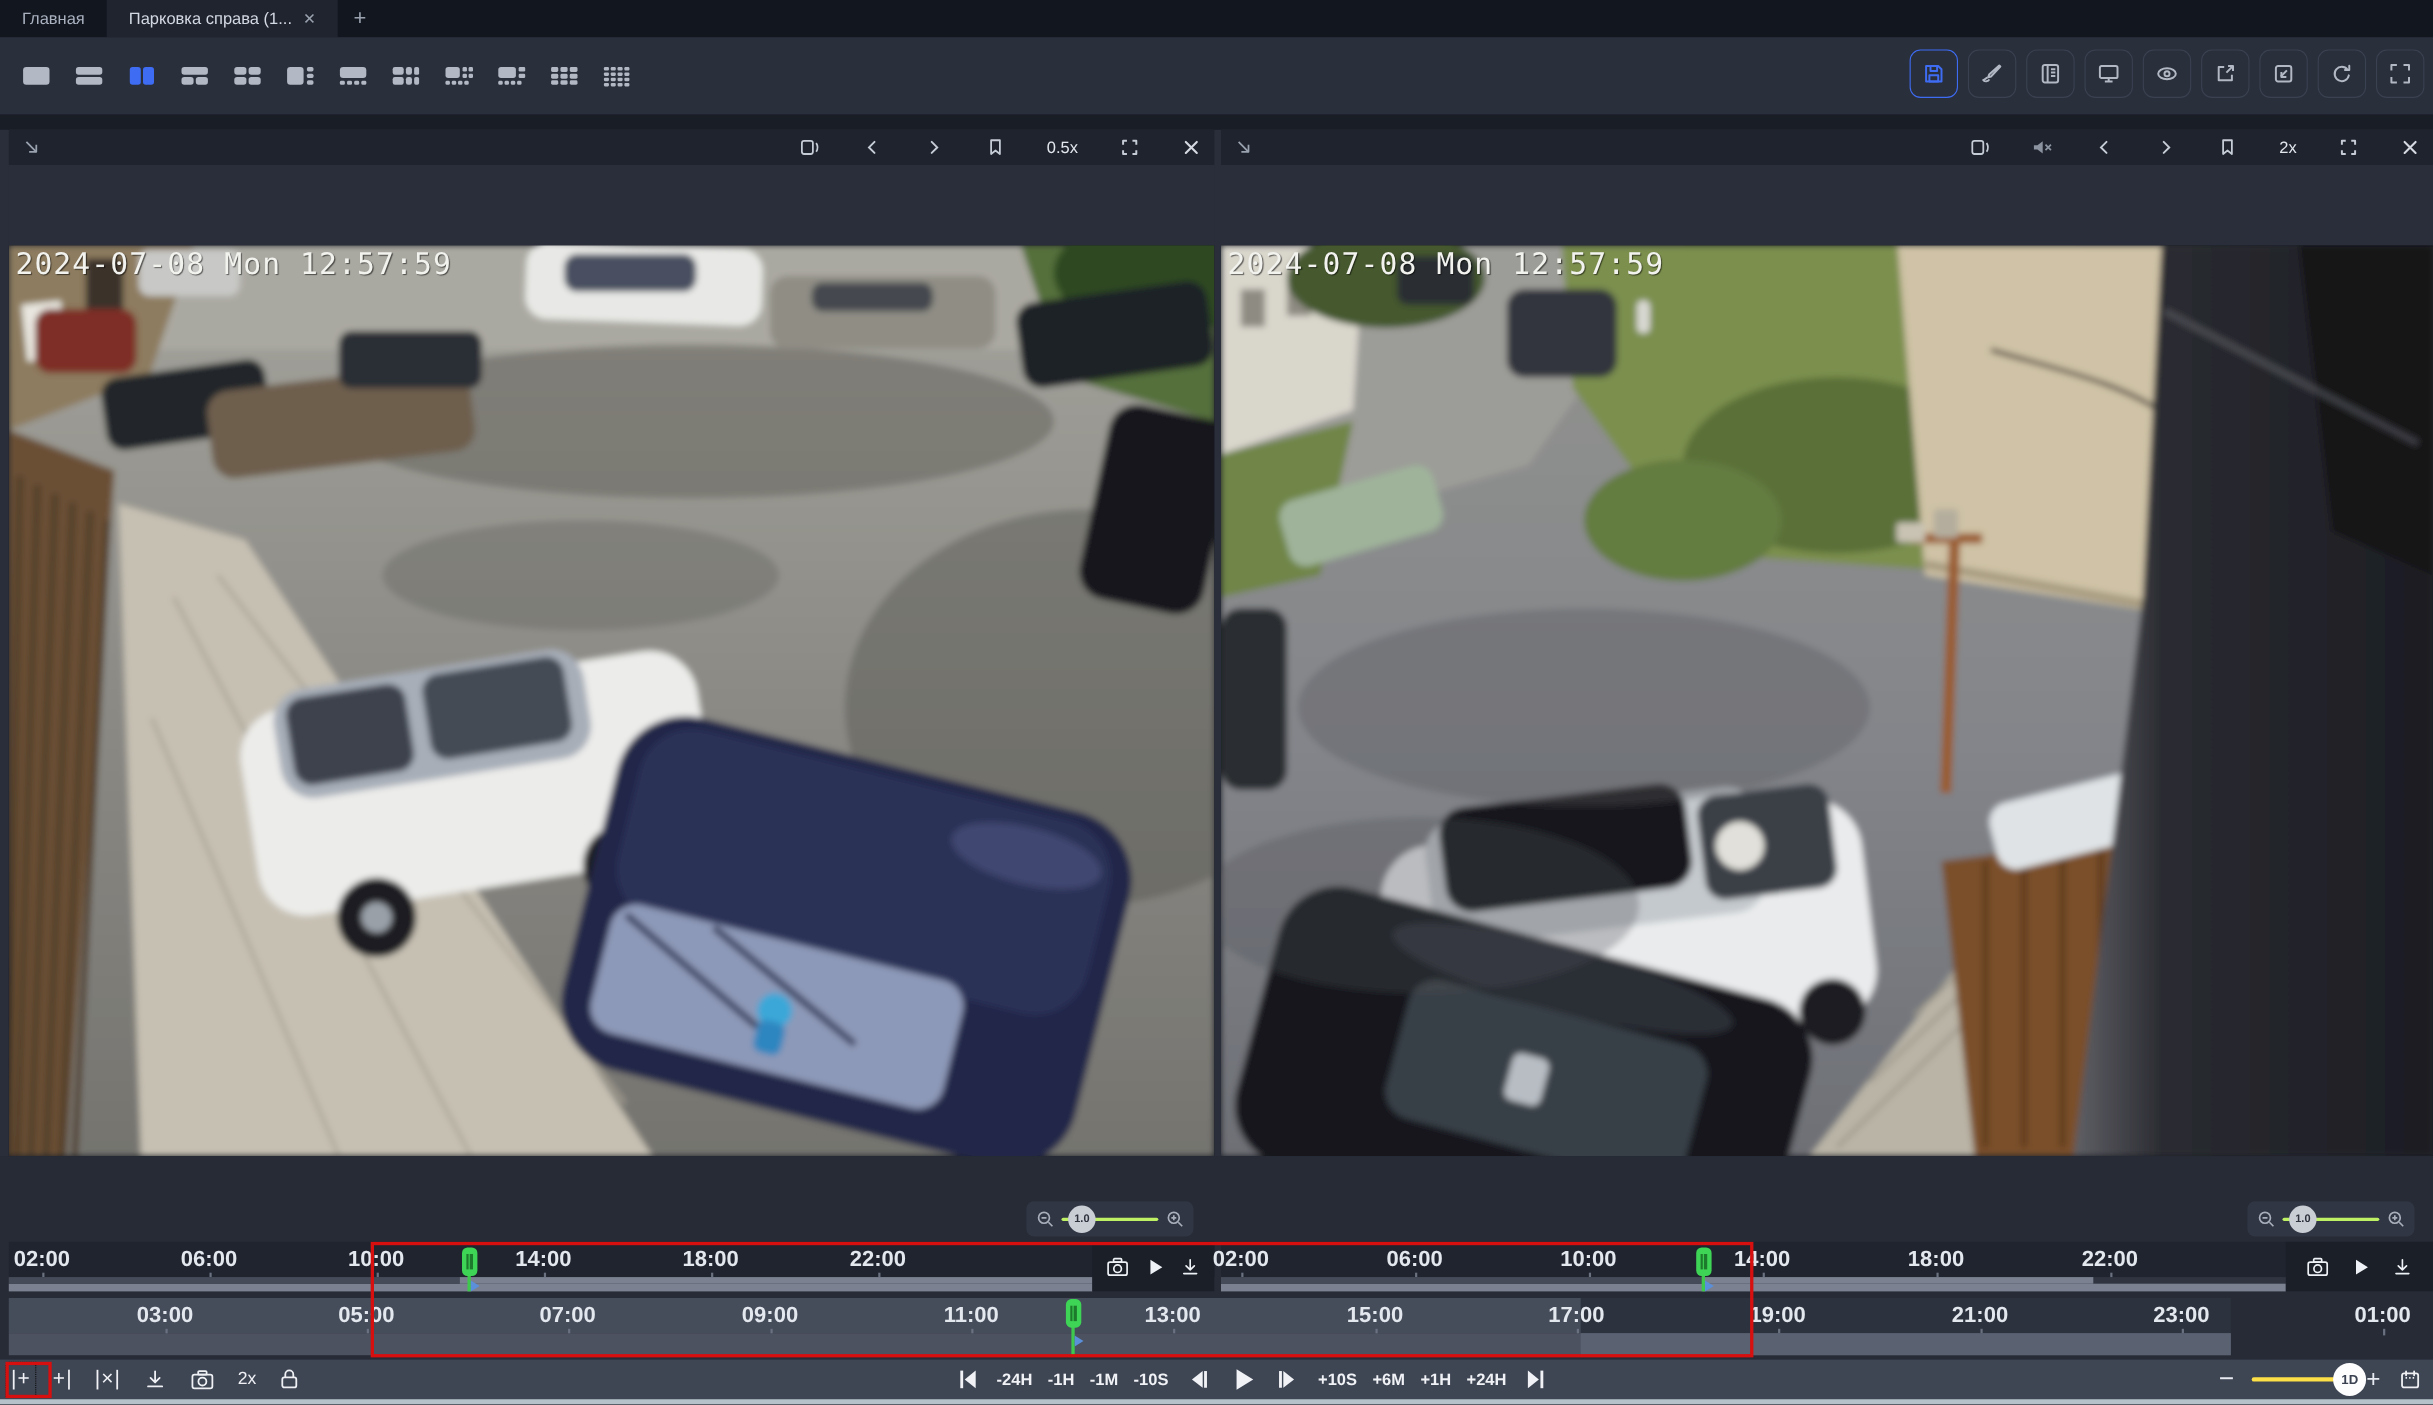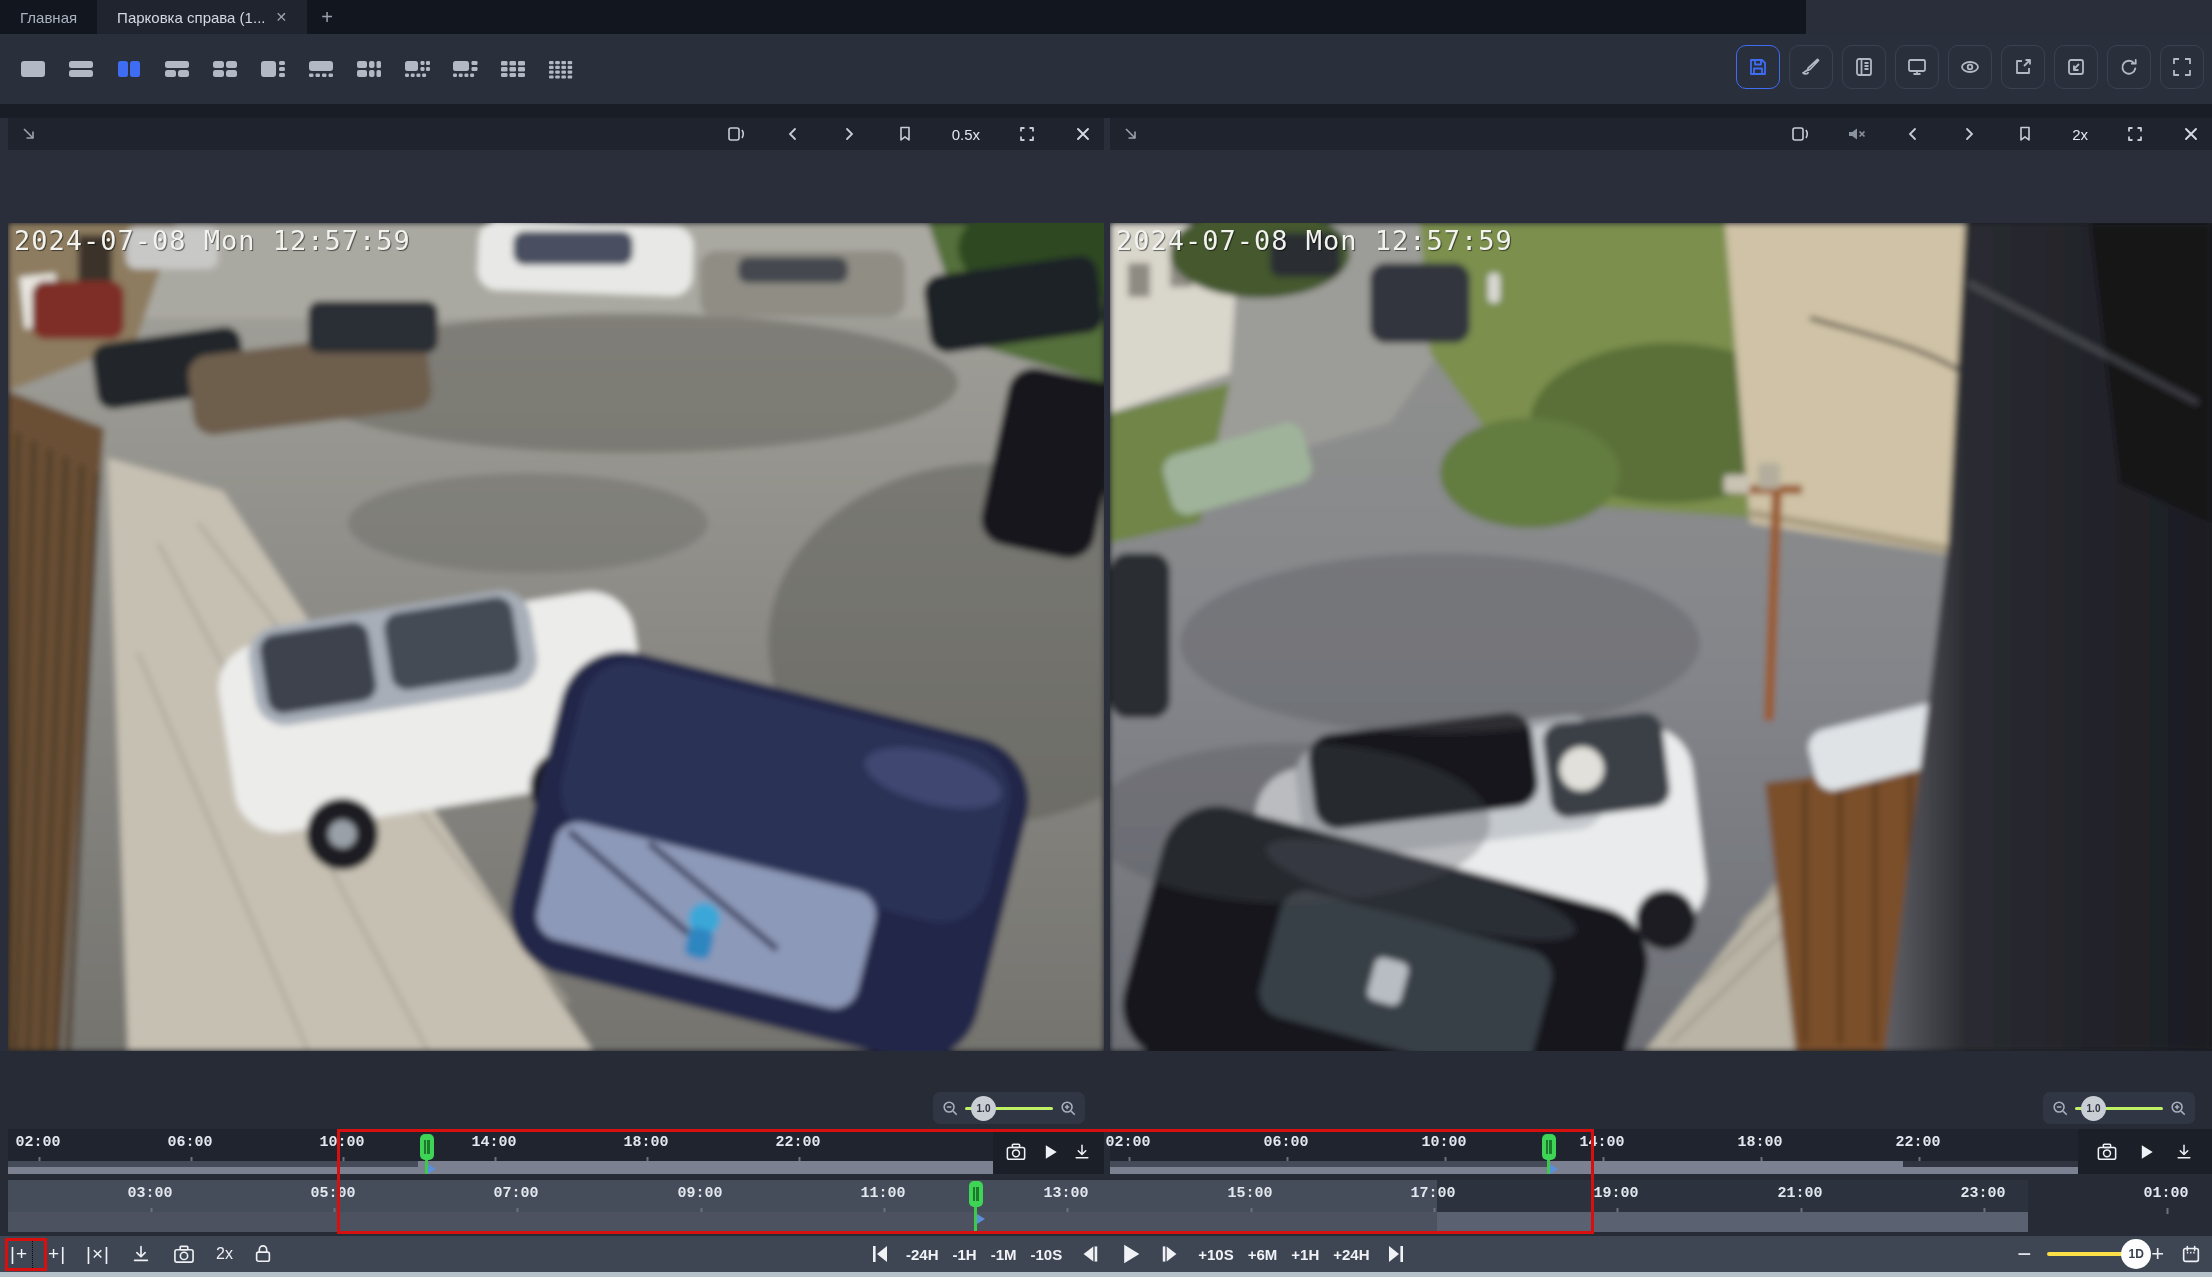--- a/index.html
+++ b/index.html
@@ -1,19 +1,19 @@
 <!DOCTYPE html>
 <html><head>
 <meta charset="utf-8">
 <style>
   html,body{margin:0;padding:0;background:#10131b;}
   .app{position:relative;width:2212px;height:1277px;background:#2a2e3a;overflow:hidden;
        font-family:"Liberation Sans","DejaVu Sans",sans-serif;color:#c7cdd8;}
   
-  .tabbar{position:absolute;left:0;top:0;width:1806px;height:34px;background:#12161f;display:flex;align-items:stretch;}
+  .tabbar{position:absolute;left:0;top:0;width:2212px;height:34px;background:#12161f;display:flex;align-items:stretch;}
   .tab{display:flex;align-items:center;gap:10px;padding:0 20px;font-size:15px;color:#aab2c0;cursor:default;}
   .tab.active{background:#20242e;color:#d3d9e3;}
   .tab .x{color:#9aa2b0;font-size:14px;}
   .newtab{width:40px;display:flex;align-items:center;justify-content:center;color:#9aa2b0;font-size:20px;}
   
   .toolbar{position:absolute;left:0;top:34px;width:2212px;height:70px;background:#2a2f3c;}
   .layouts{position:absolute;left:14px;top:14px;display:flex;gap:10px;}
   .layout-btn{width:38px;height:42px;display:flex;align-items:center;justify-content:center;border-radius:6px;}
   .actions{position:absolute;right:8px;top:11px;display:flex;gap:9px;}
   .action-btn{width:42px;height:42px;border:1px solid #3a4150;border-radius:10px;display:flex;align-items:center;justify-content:center;}
@@ -34,21 +34,21 @@
   .tl-zone{position:absolute;left:0;top:1051px;width:2212px;height:185px;background:#272b36;}
   .zoomctl{position:absolute;top:41px;width:152px;height:32px;background:#303643;border-radius:7px;display:flex;align-items:center;padding:0 8px;box-sizing:border-box;gap:6px;color:#a9b0bc;}
   .zoomctl.zl{left:933px;} .zoomctl.zr{left:2043px;}
   .ztrack{position:relative;flex:1;height:3px;background:#bef264;border-radius:2px;}
   .zknob{position:absolute;left:6px;top:-11px;width:25px;height:25px;border-radius:50%;background:#c9cdd4;color:#2c313c;
          font-size:10px;display:flex;align-items:center;justify-content:center;font-weight:bold;}
   .rowA{position:absolute;top:78px;height:45px;}
   .rowA.ra-l{left:8px;width:1096px;} .rowA.ra-r{left:1110px;width:1102px;}
   .ra-strip{position:absolute;left:0;top:0;right:0;height:32px;background:#20242e;}
   .ra-track-base{position:absolute;left:0;top:32px;right:0;height:13px;background:#2f3440;}
-  .tl-label{position:absolute;top:5px;transform:translateX(-50%);font-size:15px;font-weight:bold;color:#e3e7ee;font-family:Liberation Mono, monospace;}
+  .tl-label{position:absolute;top:5px;transform:translateX(-50%);font-size:20px;font-weight:bold;color:#e3e7ee;}
   .tl-label::after{content:"";position:absolute;left:50%;top:23px;width:2px;height:6px;background:#6a7180;}
   .seg{position:absolute;}
   .tl-icons{position:absolute;top:0;height:45px;background:#1b1f28;display:flex;align-items:center;justify-content:space-evenly;}
   .tl-icons .ic{color:#eef1f5;display:flex;align-items:center;}
   .rowB{position:absolute;left:8px;top:129px;width:2020px;height:56px;}
   .rb-strip{position:absolute;left:0;top:0;right:0;height:32px;background:#2d333e;}
   .rb-strip-light{position:absolute;left:0;top:0;width:1429px;height:32px;background:#454c5a;}
   .rb-track{position:absolute;left:0;top:32px;right:0;height:20px;background:#4c5260;}
   .rb-track-light{position:absolute;left:1429px;top:32px;right:0;height:20px;background:#5a6170;}
   

